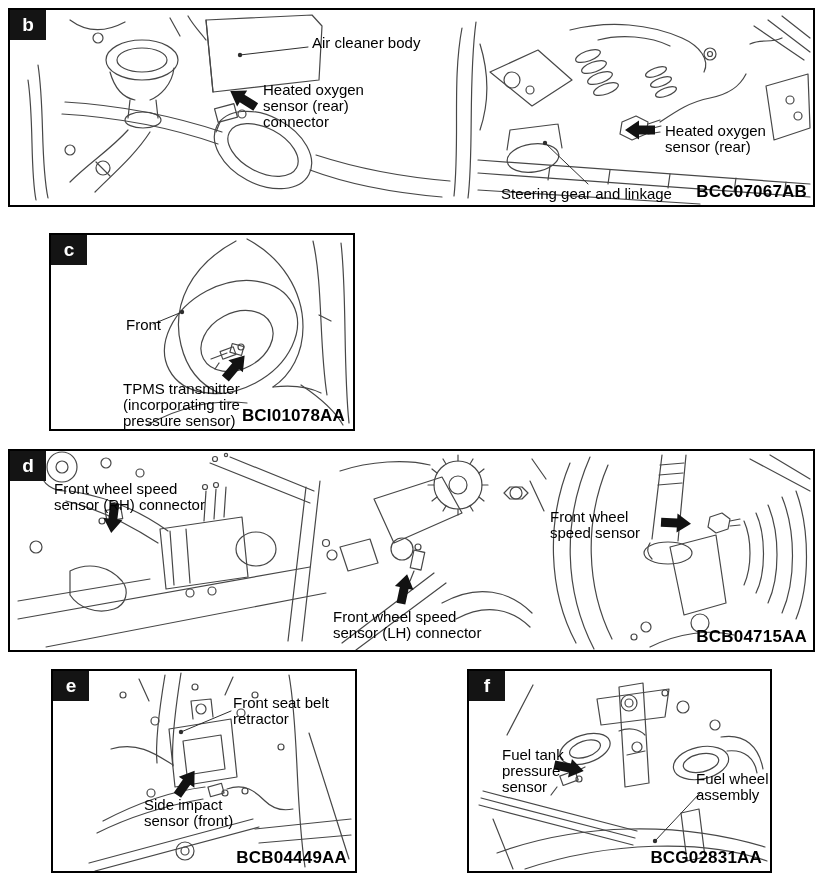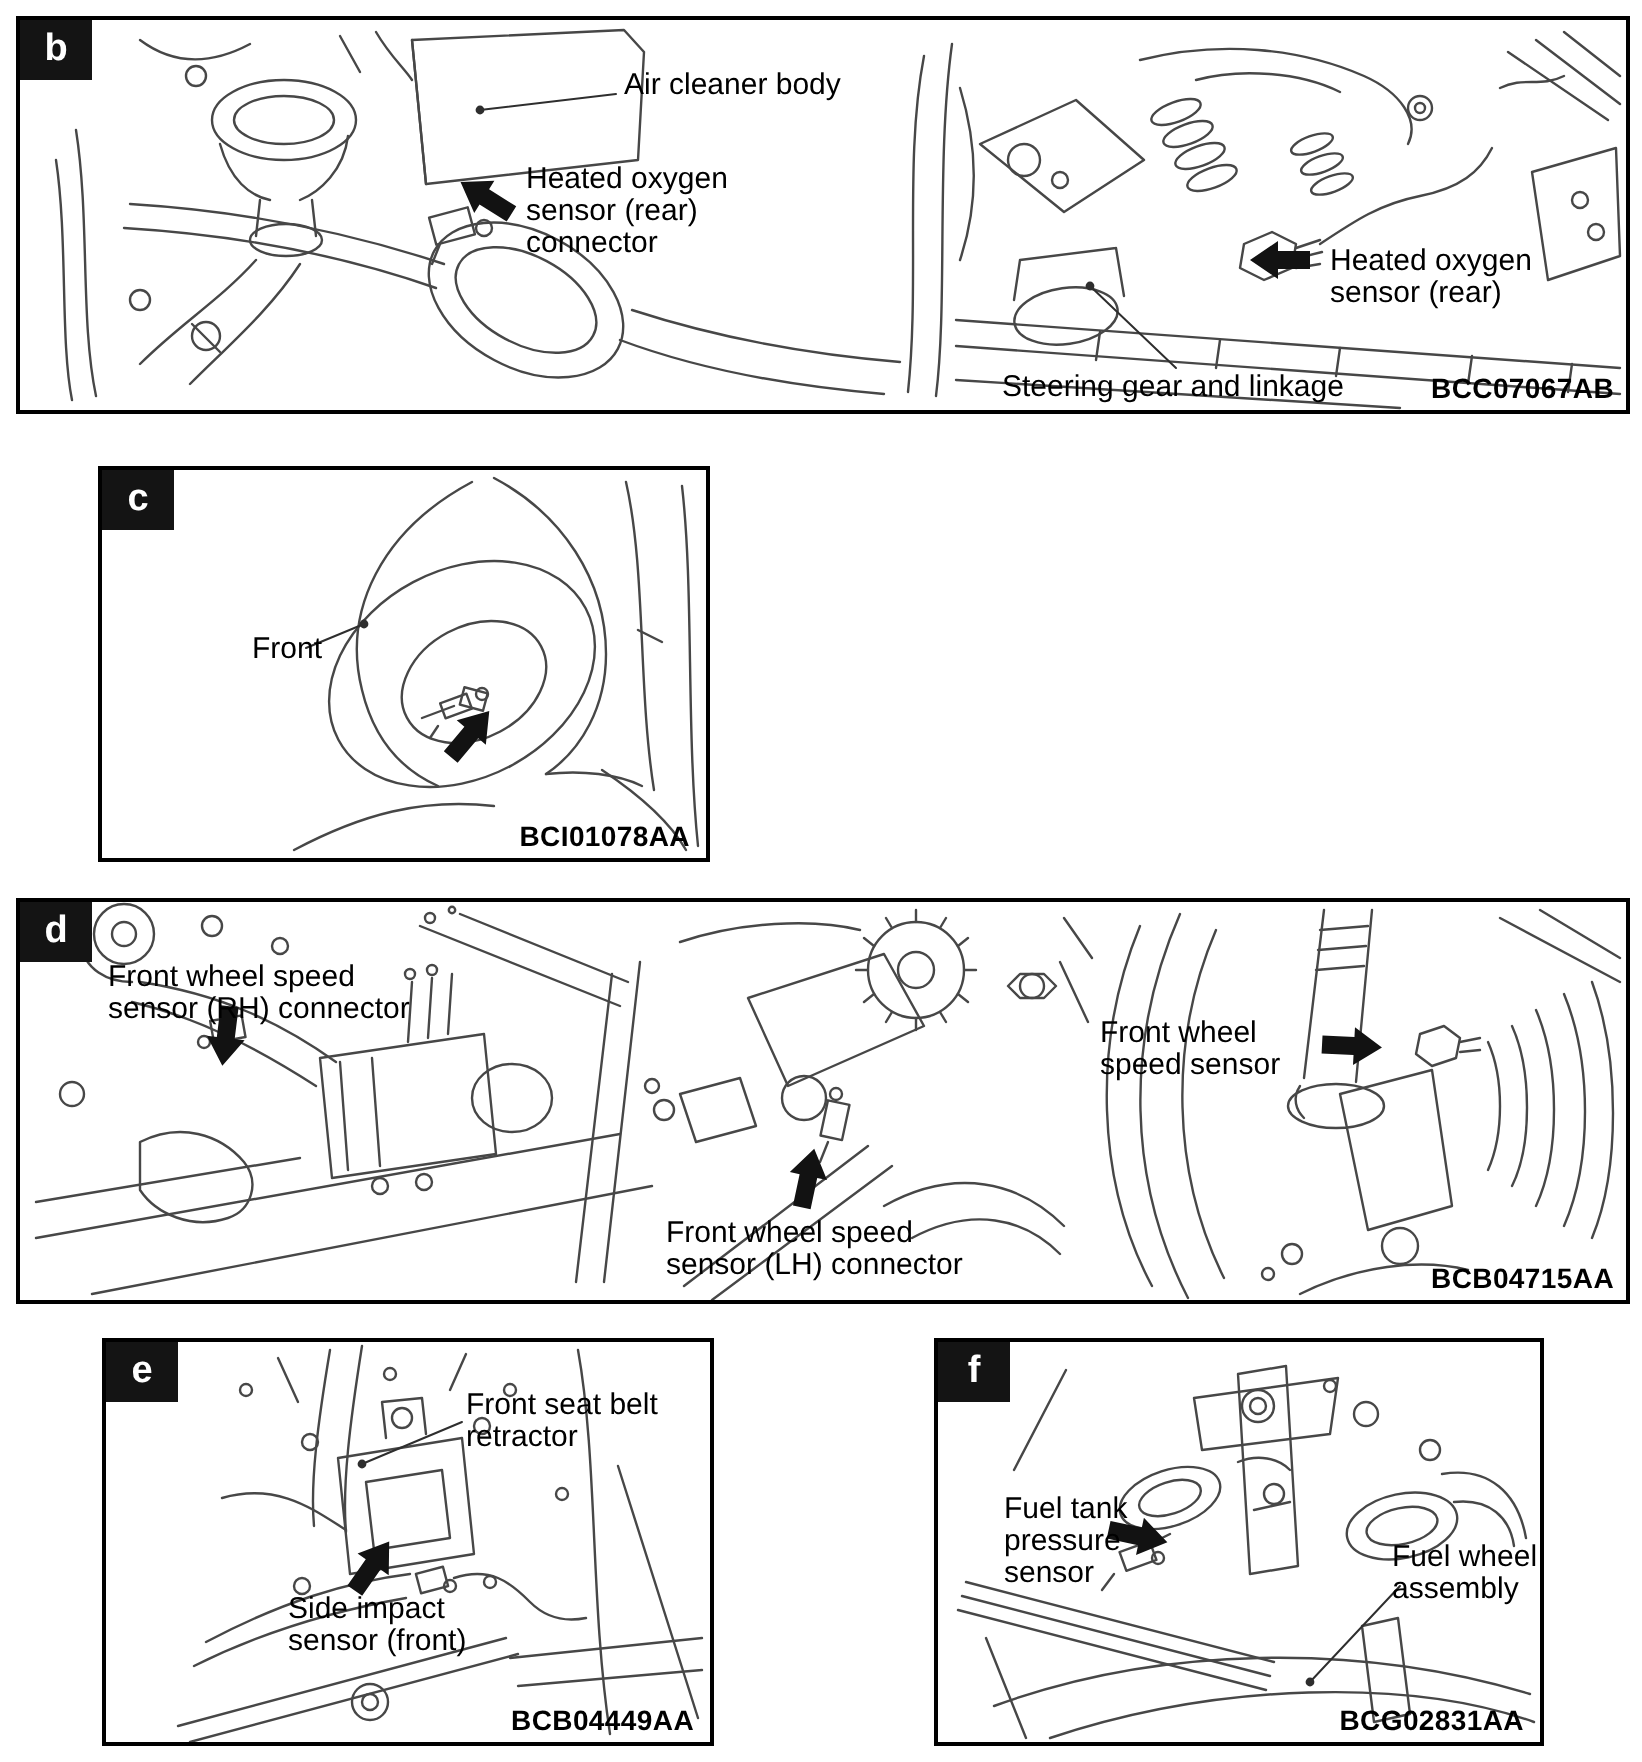--- a/index.html
+++ b/index.html
@@ -36,21 +36,21 @@
   }
   .lbl {
     position: absolute;
     font-size: 15px;
     line-height: 16px;
     white-space: pre-line;
     z-index: 2;
   }
   .code {
     position: absolute;
-    font-size: 14px;
+    font-size: 17px;
     font-weight: bold;
     letter-spacing: 0.2px;
     z-index: 2;
   }
   svg.art { position: absolute; left: 0; top: 0; z-index: 1; }
   .art path, .art ellipse, .art circle, .art rect, .art line {
     fill: none;
     stroke: #474747;
     stroke-width: 1.2;
     stroke-linecap: round;
@@ -168,20 +168,23 @@
       <path d="M168,128 L164,134"></path>
     </g>
     <g>
       <line class="leader" x1="102" y1="89" x2="131" y2="77"></line>
       <circle class="dot" cx="131" cy="77" r="2.2"></circle>
       <path class="arrow" d="M-15,-4.5 L1,-4.5 L1,-9.5 L15,0 L1,9.5 L1,4.5 L-15,4.5 Z" transform="translate(184,132) rotate(-50)"></path>
     </g>
   </svg>
   <div class="badge">c</div>
   <div class="lbl" style="left:75px;top:82px">Front</div>
+  <div class="lbl" style="left:72px;top:146px">TPMS transmitter
+(incorporating tire
+pressure sensor)</div>
   <div class="code" style="right:8px;bottom:3px">BCI01078AA</div>
 </div>
 
 <div class="panel" style="left:8px;top:449px;width:807px;height:203px">
   <svg class="art" width="803" height="199" viewBox="0 0 803 199">
     <g>
       <circle cx="52" cy="16" r="15"></circle>
       <circle cx="52" cy="16" r="6"></circle>
       <path d="M30,20 C32,34 44,40 56,40"></path>
       <circle cx="96" cy="12" r="5"></circle>

